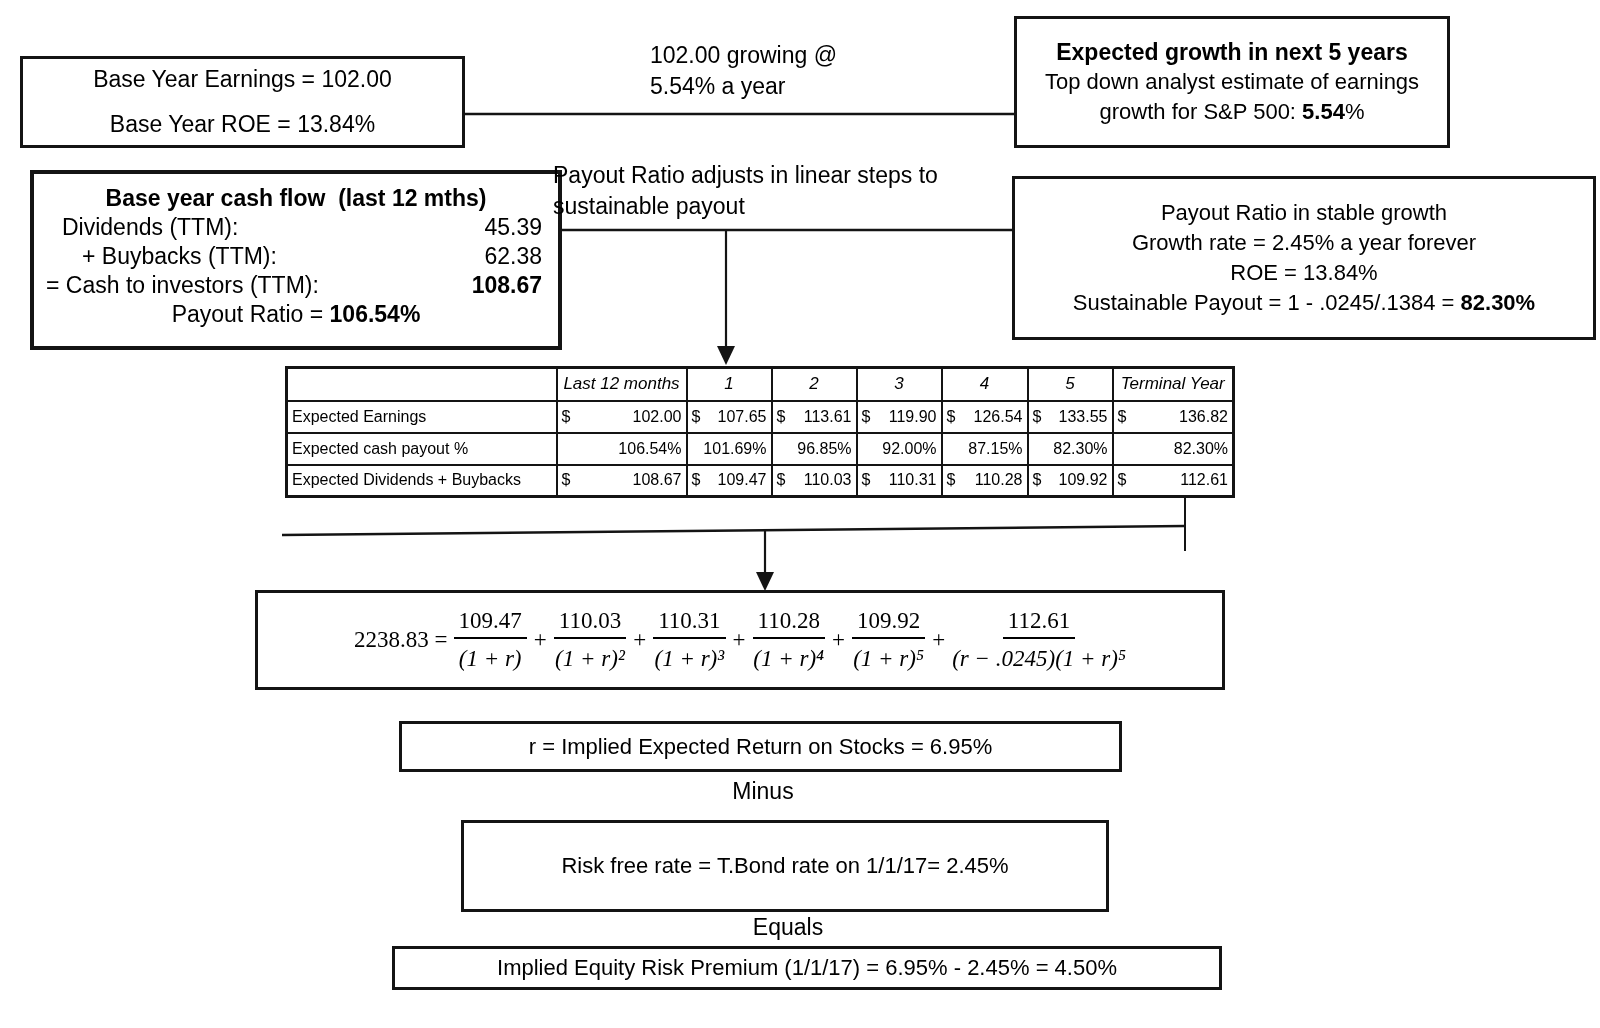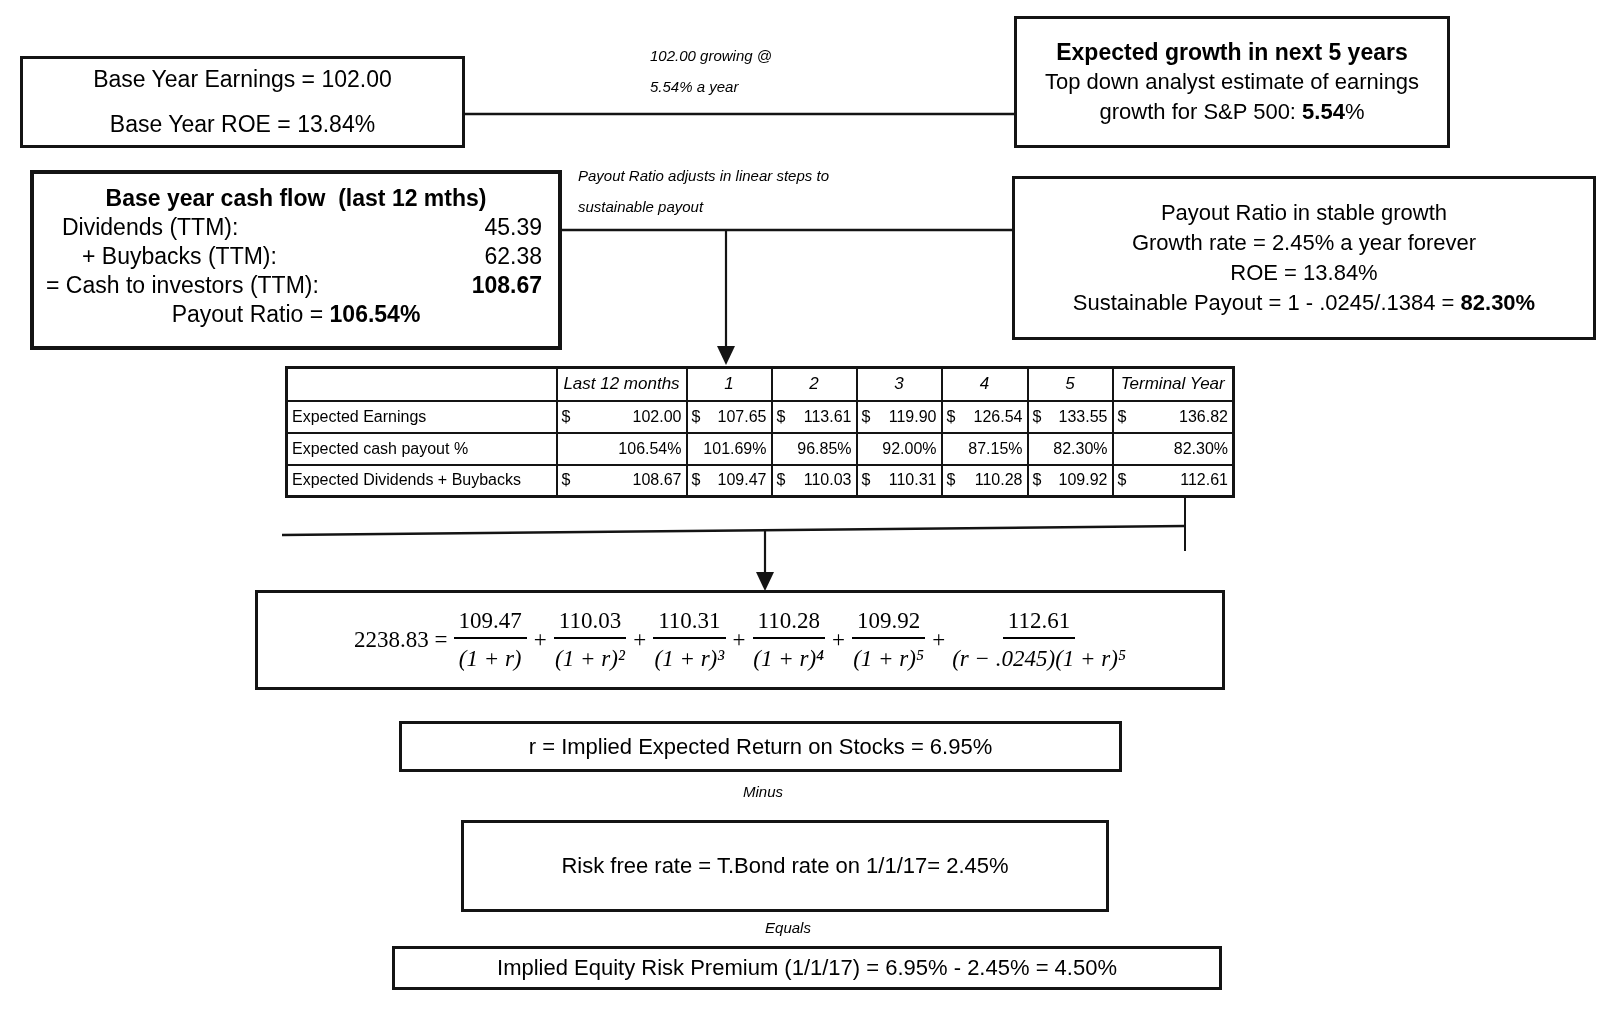--- a/index.html
+++ b/index.html
@@ -18,23 +18,23 @@
   .cf-r2{padding-left:48px;}
   .cf-r3{padding-left:12px;}
   .cf-center{width:100%;text-align:center;}
 
   
   .box-growth{left:1014px;top:16px;width:436px;height:132px;font-size:22px;line-height:30px;}
   .bg-title{font-size:23px;font-weight:bold;}
   .box-stable{left:1012px;top:176px;width:584px;height:164px;font-size:22px;line-height:30px;}
 
   
-  .ann{position:absolute;font-style:italic;font-size:15px;line-height:31px;}
+  .ann{position:absolute;font-size:23px;line-height:31px;}
   .ann-grow{left:650px;top:40px;width:330px;text-align:left;}
-  .ann-payout{left:553px;top:160px;width:440px;text-align:left;margin-left:25px;}
+  .ann-payout{left:553px;top:160px;width:440px;text-align:left;}
   .ann-minus{left:663px;top:776px;width:200px;text-align:center;}
   .ann-equals{left:688px;top:912px;width:200px;text-align:center;}
 
   
   .tblwrap{position:absolute;left:285px;top:366px;}
   table.tbl{border-collapse:collapse;table-layout:fixed;background:#fff;border:3px solid #141414;}
   .tbl th,.tbl td{border:2px solid #141414;padding:0 4px;box-sizing:border-box;overflow:hidden;
                   font-size:16px;height:32px;}
   .tbl th{font-style:italic;font-weight:normal;font-size:17px;text-align:center;height:33px;}
   .tbl td.lbl{text-align:left;}

